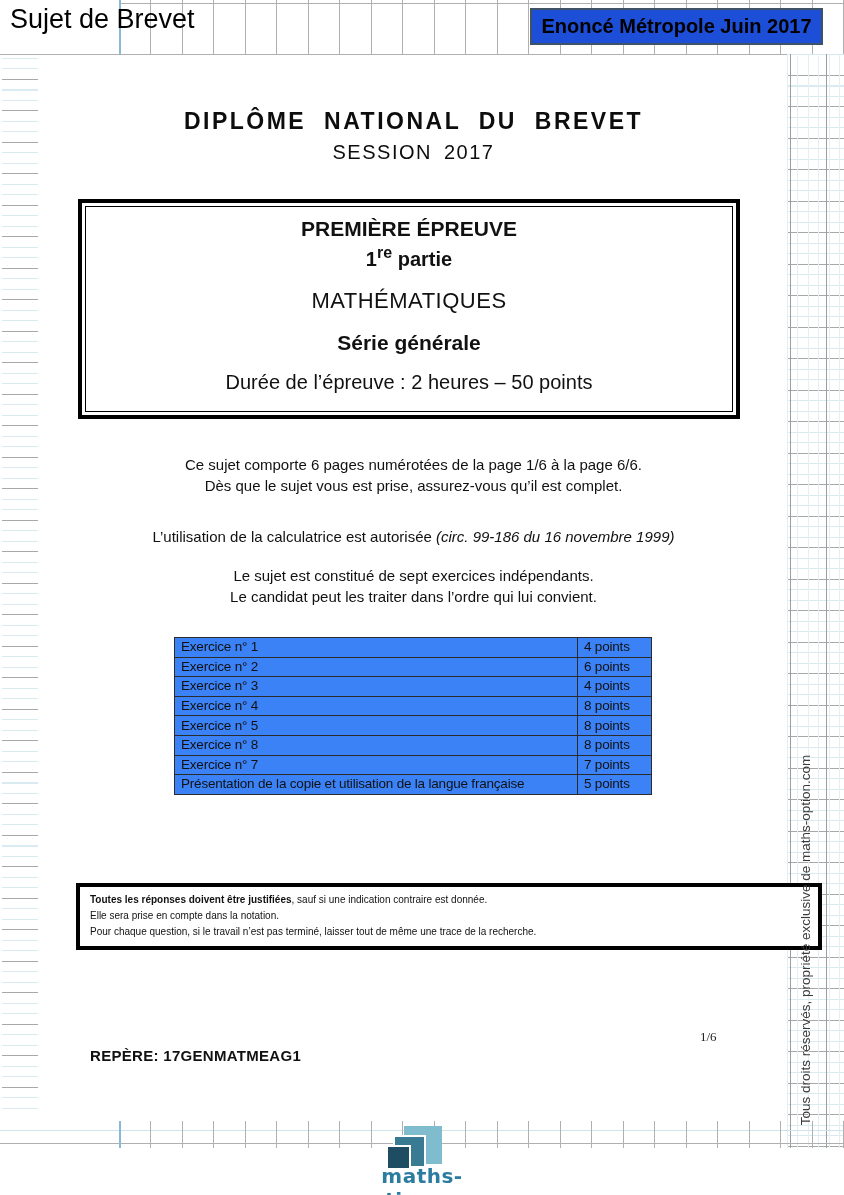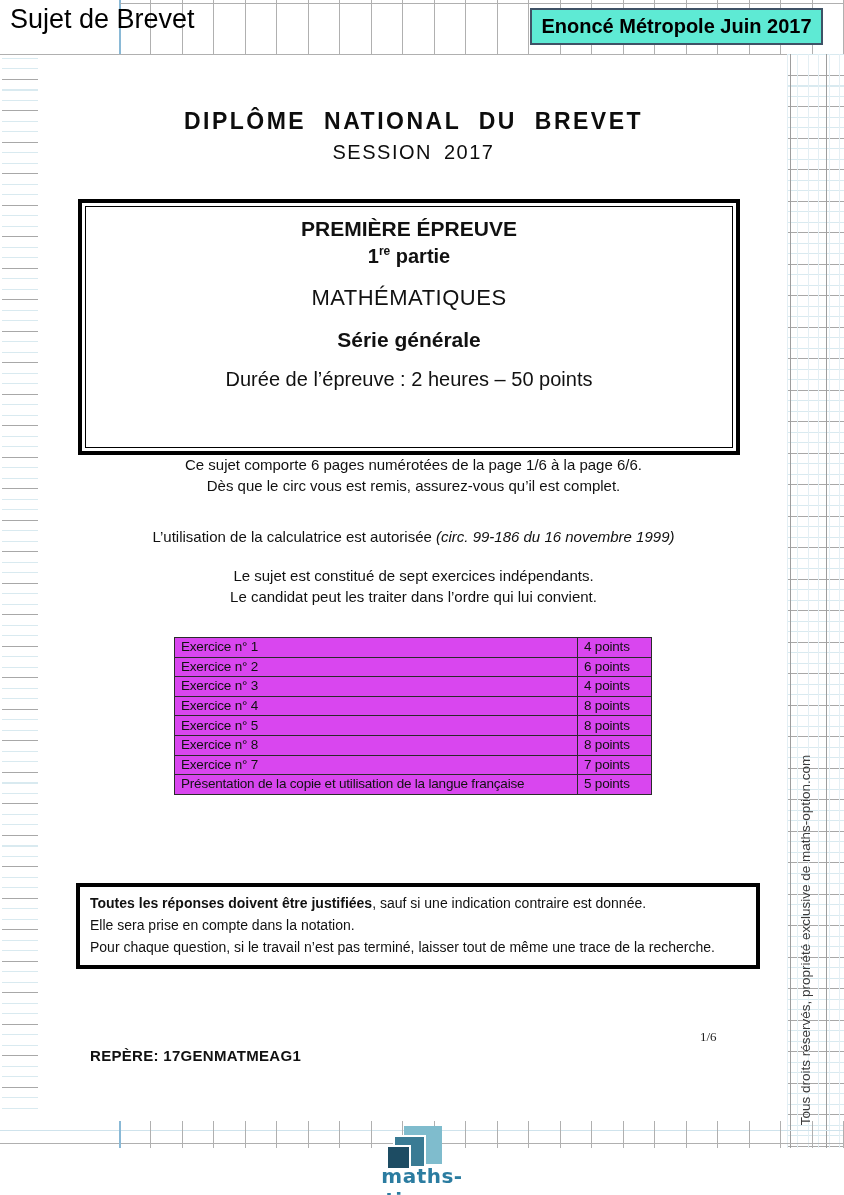--- a/index.html
+++ b/index.html
@@ -42,67 +42,67 @@
   .bottom-ticks {
     position: absolute; left: 120px; top: 1121px; width: 724px; height: 27px;
     background: repeating-linear-gradient(to right, transparent 0 30.5px, #b0b0b0 30.5px 31.5px);
   }
   .bottom-blue-tick { position: absolute; left: 119px; top: 1121px; width: 2px; height: 27px; background: #8ab9d6; }
 
   
   .header-label { left: 10px; top: 4px; font-size: 27px; color: #000; z-index: 5; }
   .banner-box {
     left: 530px; top: 8px; width: 293px; height: 37px;
-    background: #5eead4; border: 2px solid #3f5266;
+    background: #1d4ed8; border: 2px solid #3f5266;
     display: flex; align-items: center; justify-content: center;
     font-size: 20px; font-weight: bold; color: #000; z-index: 5;
   }
 
   
   .doc-center { left: 40px; width: 747px; text-align: center; z-index: 3; }
   .title1 { top: 108px; font-size: 23px; font-weight: bold; letter-spacing: 2.5px; word-spacing: 9px; color: #0d0d0d; }
   .title2 { top: 141px; font-size: 20px; font-weight: normal; letter-spacing: 1.5px; word-spacing: 5px; color: #0d0d0d; }
 
   .exam-box {
-    left: 78px; top: 199px; width: 662px; height: 256px;
+    left: 78px; top: 199px; width: 662px; height: 220px;
     border: 4px solid #000; padding: 3px; background: #fff; z-index: 3;
   }
   .exam-box-inner {
     width: 100%; height: 100%; border: 1px solid #000;
     display: flex; flex-direction: column; align-items: center;
     padding-top: 10px;
   }
   .exam-line1 { font-size: 21px; font-weight: bold; }
   .exam-line2 { font-size: 20px; font-weight: bold; margin-top: 3px; }
-  .exam-line2 sup { font-size: 12px; }
+  .exam-line2 sup { font-size: 16px; }
   .exam-subject { font-size: 22px; font-weight: normal; letter-spacing: 0.5px; margin-top: 17px; }
   .exam-series { font-size: 21px; font-weight: bold; margin-top: 17px; }
   .exam-duration { font-size: 20px; margin-top: 16px; }
 
   .intro { top: 455px; font-size: 15px; line-height: 20.5px; }
   .calc-note { top: 528px; font-size: 15px; }
   .calc-note .ital { font-style: italic; }
   .struct-note { top: 566px; font-size: 15px; line-height: 20.5px; }
 
   .points-table {
     position: absolute; left: 174px; top: 637px; width: 478px;
-    border-collapse: collapse; z-index: 3; background: #d946ef;
+    border-collapse: collapse; z-index: 3; background: #3b82f6;
   }
   .points-table td {
     border: 1px solid #2b2b2b; height: 19.6px;
     font-size: 13.5px; letter-spacing: -0.2px; line-height: 18px;
     padding: 0 6px; white-space: nowrap; overflow: hidden;
   }
   .points-table td.pts { width: 74px; }
 
   .instructions-box {
-    left: 76px; top: 883px; width: 684px;
+    left: 76px; top: 883px; width: 746px;
     border: 4px solid #000; background: #fff;
     padding: 5px 4px 7px 10px;
-    font-size: 14px; line-height: 1.58; text-align: left;
+    font-size: 10px; line-height: 1.58; text-align: left;
     white-space: nowrap; z-index: 3;
   }
   .instructions-box b { font-weight: bold; }
 
   .page-number { left: 700px; top: 1029px; width: 40px; font-family: "Liberation Serif", serif; font-size: 13px; color: #222; z-index: 3; }
   .reference { left: 90px; top: 1047px; font-family: Liberation Sans, sans-serif; font-weight: bold; font-size: 15px; letter-spacing: 0.3px; color: #111; z-index: 3; }
 
   
   .logo { left: 388px; top: 1126px; width: 56px; height: 42px; z-index: 6; }
   .logo .sq { position: absolute; }
@@ -152,21 +152,21 @@
     <div class="exam-line1">PREMIÈRE ÉPREUVE</div>
     <div class="exam-line2"><span>1</span><sup>re</sup><span> partie</span></div>
     <div class="exam-subject">MATHÉMATIQUES</div>
     <div class="exam-series">Série générale</div>
     <div class="exam-duration">Durée de l’épreuve : 2 heures – 50 points</div>
   </div>
 </div>
 
 <div class="abs doc-center intro">
   <div>Ce sujet comporte 6 pages numérotées de la page 1/6 à la page 6/6.</div>
-  <div>Dès que le circ vous est remis, assurez-vous qu’il est complet.</div>
+  <div>Dès que le sujet vous est prise, assurez-vous qu’il est complet.</div>
 </div>
 
 <div class="abs doc-center calc-note"><span>L’utilisation de la calculatrice est autorisée </span><span class="ital">(circ. 99-186 du 16 novembre 1999)</span></div>
 
 <div class="abs doc-center struct-note">
   <div>Le sujet est constitué de sept exercices indépendants.</div>
   <div>Le candidat peut les traiter dans l’ordre qui lui convient.</div>
 </div>
 
 <table class="points-table">

